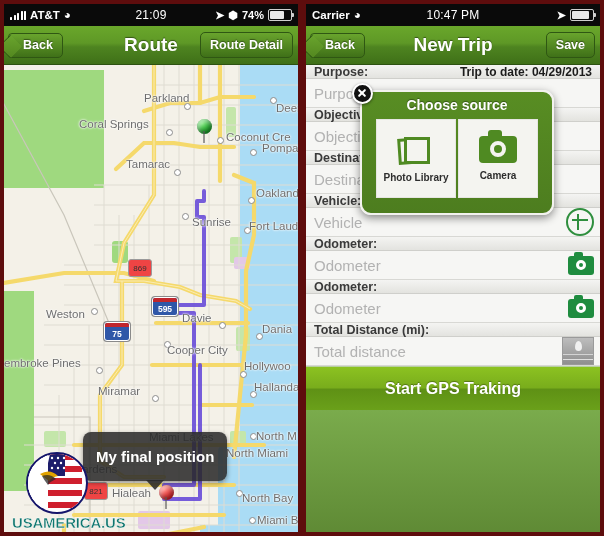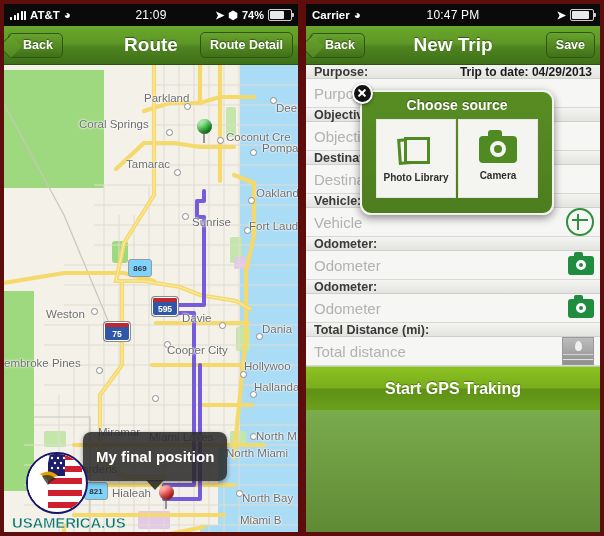--- a/index.html
+++ b/index.html
@@ -40,22 +40,22 @@
   .btn-plain{margin-left:auto;margin-right:5px;height:26px;padding:0 9px;display:flex;align-items:center;
     color:#fff;font-size:12.5px;font-weight:bold;text-shadow:0 -1px 1px rgba(0,0,0,.45);
     background:linear-gradient(to bottom,#69a42d,#3f7018);border:1px solid #2f5713;border-radius:5px;box-sizing:border-box;z-index:2;}
 
   
   .map{position:relative;width:294px;height:468px;background:#f2efe6;overflow:hidden;}
   .mapbg{position:absolute;inset:0;}
   .lbl{position:absolute;color:#6d6d6d;font-size:11.5px;white-space:nowrap;
     text-shadow:0 0 3px #fff,0 0 2px #fff,0 0 1px #fff;}
   .dot{position:absolute;width:5px;height:5px;border:1.4px solid #8c8c8c;background:#fff;border-radius:50%;}
-  .shield{position:absolute;width:22px;height:16px;background:#7dd3fc;border:1.3px solid #9a9a9a;border-radius:3px;
-    font-size:8px;font-weight:bold;color:#333;display:flex;align-items:center;justify-content:center;}
+  .shield{position:absolute;width:22px;height:16px;background:#ef4444;border:1.3px solid #9a9a9a;border-radius:3px;
+    font-size:8px;font-weight:normal;color:#333;display:flex;align-items:center;justify-content:center;}
   .ishield{position:absolute;width:24px;height:17px;background:#2f57a8;border:1.3px solid #fff;border-radius:3px;
     font-size:8.5px;font-weight:bold;color:#fff;display:flex;align-items:center;justify-content:center;
     box-shadow:0 0 0 1px #8a8a8a;}
   .ishield:before{content:"";position:absolute;top:0;left:0;right:0;height:4px;background:#c1272d;border-radius:2px 2px 0 0;}
   .pin{position:absolute;width:15px;height:15px;border-radius:50%;
     box-shadow:inset -2px -3px 4px rgba(0,0,0,.35),inset 2px 3px 4px rgba(255,255,255,.55);}
   .pin:after{content:"";position:absolute;left:6px;top:12px;width:2px;height:12px;background:rgba(90,90,90,.6);}
   .callout{position:absolute;background:rgba(40,40,40,.86);border-radius:8px;color:#fff;
     font-size:15px;font-weight:bold;padding:16px 13px;white-space:nowrap;box-shadow:0 2px 5px rgba(0,0,0,.4);}
   .callout:after{content:"";position:absolute;left:50%;bottom:-9px;margin-left:-9px;
@@ -246,28 +246,28 @@
           <div class="lbl" style="left: 252px; top: 122px;">Oakland</div>
           <div class="lbl" style="left: 188px; top: 151px;">Sunrise</div>
           <div class="lbl" style="left: 245px; top: 155px;">Fort Laud</div>
           <div class="lbl" style="left: 42px; top: 243px;">Weston</div>
           <div class="lbl" style="left: 178px; top: 247px;">Davie</div>
           <div class="lbl" style="left: 258px; top: 258px;">Dania</div>
           <div class="lbl" style="left: 163px; top: 279px;">Cooper City</div>
           <div class="lbl" style="left: 0px; top: 292px;">embroke Pines</div>
           <div class="lbl" style="left: 240px; top: 295px;">Hollywoo</div>
           <div class="lbl" style="left: 250px; top: 316px;">Hallanda</div>
-          <div class="lbl" style="left: 94px; top: 320px; margin-top: 41px;">Miramar</div>
+          <div class="lbl" style="left: 94px; top: 320px;">Miramar</div>
           <div class="lbl" style="left: 145px; top: 366px;">Miami Lakes</div>
           <div class="lbl" style="left: 252px; top: 365px;">North M</div>
           <div class="lbl" style="left: 222px; top: 382px;">North Miami</div>
           <div class="lbl" style="left: 27px; top: 398px;">Hialeah Gardens</div>
           <div class="lbl" style="left: 108px; top: 422px;">Hialeah</div>
           <div class="lbl" style="left: 238px; top: 427px;">North Bay</div>
-          <div class="lbl" style="left: 236px; top: 449px;">Miami B</div>
+          <div class="lbl" style="left: 253px; top: 449px;">Miami B</div>
         </div>
       <div id="map-shields">
           <div class="shield" style="left: 124px; top: 194px;">869</div>
           <div class="shield" style="left: 80px; top: 417px;">821</div>
           <div class="ishield" style="left: 148px; top: 232px;">
             <span style="margin-top: 4px;">595</span>
           </div>
           <div class="ishield" style="left: 100px; top: 257px;">
             <span style="margin-top: 4px;">75</span>
           </div>

